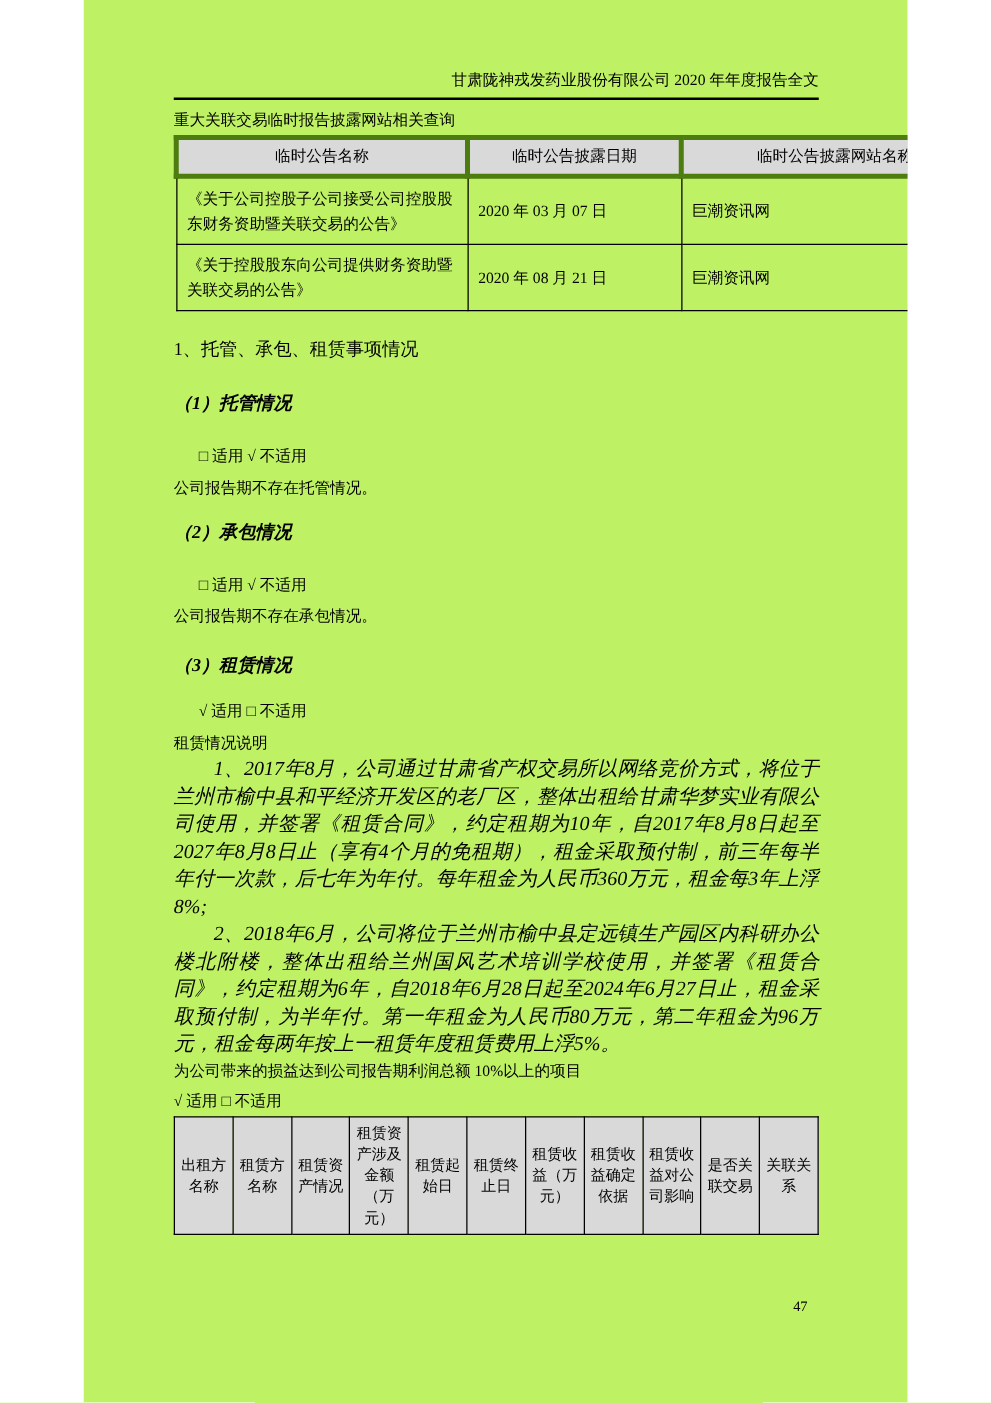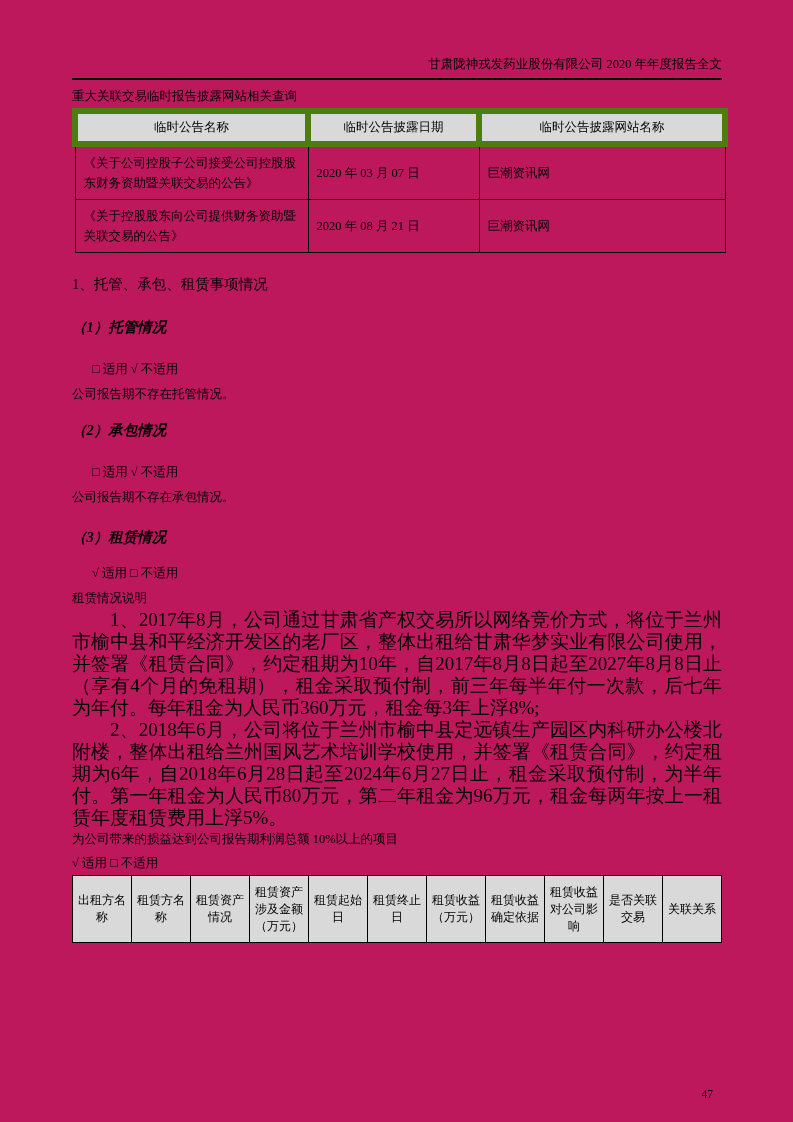--- a/index.html
+++ b/index.html
@@ -2,24 +2,24 @@
 <html><head>
 <meta charset="utf-8">
 <style>
   html, body {
     margin: 0;
     padding: 0;
     background: #ffffff;
   }
   .page {
     position: relative;
-    width: 793px;
+    width: 659px;
     height: 1122px;
     margin: 0 auto;
-    background: #be185d;
+    background: #bef264;
     color: #000000;
     font-family: "Liberation Serif", "DejaVu Serif", serif;
     overflow: hidden;
     box-sizing: border-box;
   }
   .content {
     padding: 56px 71px 0 72px;
   }
   .doc-header {
     text-align: right;
@@ -42,21 +42,21 @@
   table.disclosure {
     margin-top: 3px;
     width: 100%;
     table-layout: fixed;
     border-collapse: collapse;
     font-size: 12.5px;
   }
   table.disclosure th {
     background: #d9d9d9;
     font-weight: normal;
-    border: 6px solid #4d7c0f;
+    border: 4px solid #4d7c0f;
     padding: 5px 4px;
     text-align: center;
   }
   table.disclosure td {
     border: 1px solid #000000;
     padding: 6px 8px;
     text-align: left;
     vertical-align: middle;
     line-height: 20px;
     height: 40px;
@@ -90,24 +90,25 @@
     margin-left: 20px;
   }
   .applicable-line.short { margin-top: 18px; }
   .note-line {
     margin-top: 8px;
     font-size: 12.5px;
     line-height: 17px;
   }
   .lease-para {
     margin: 2px 0 0 0;
-    font-size: 19px;
+    font-size: 16px;
     line-height: 22px;
     text-align: justify;
     text-indent: 2em;
+    font-style: italic;
   }
   .lease-para.second { margin-top: 0; }
   .threshold-line {
     margin-top: 2px;
     font-size: 12.5px;
     line-height: 17px;
   }
   .threshold-applicable {
     margin-top: 7px;
     font-size: 12.5px;
@@ -126,21 +127,21 @@
     border: 1px solid #000000;
     padding: 4px 3px;
     height: 58px;
     line-height: 17px;
     text-align: center;
     vertical-align: middle;
     word-break: break-all;
   }
   .page-number {
     position: absolute;
-    top: 1088px;
+    top: 1040px;
     right: 80px;
     font-size: 11.5px;
   }
 </style>
 </head>
 <body>
 
 <div class="page">
   <div class="content">
 

